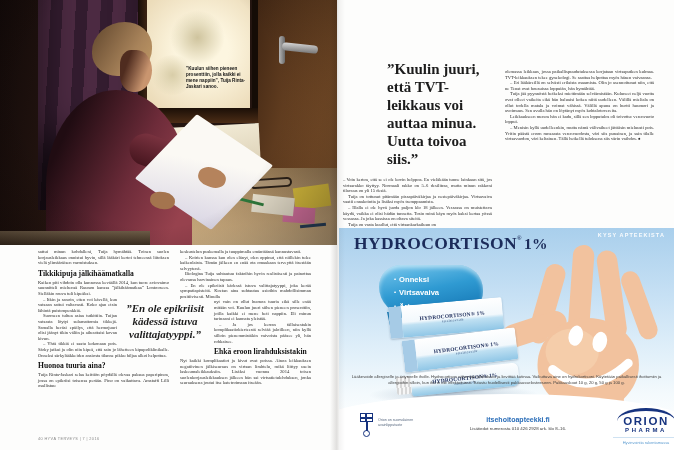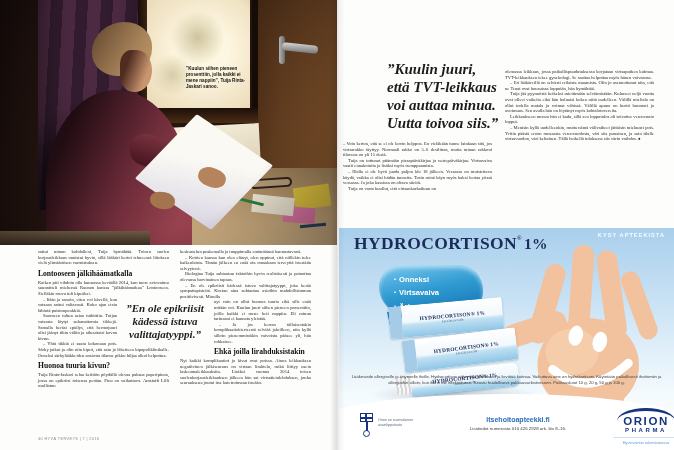--- a/index.html
+++ b/index.html
@@ -69,21 +69,21 @@
                  font-style:italic; font-weight:bold; font-size:11px; line-height:13px; color:#1c1c1c; }
   .page-footer { position:absolute; left:38px; top:437px; font-family:"Liberation Sans",sans-serif;
                  font-size:3.8px; color:#8a8a8a; letter-spacing:.4px; }
 
   
   .page-right { position:absolute; left:337px; top:0; width:337px; height:450px; }
   .top-cols { position:absolute; left:6px; top:58px; width:312px; display:flex; gap:13px; }
   .rcol { width:149px; font-size:4.6px; line-height:5.6px; color:#2b2b2b; text-align:justify; }
   .rcol p { text-indent:5px; }
   .rcol p.noindent { text-indent:0; }
-  .quote-right { margin:2px 16px 9px 44px; width:112px; font-style:italic; font-weight:bold;
+  .quote-right { margin:2px 16px 9px 44px; width:112px; font-weight:bold;
                  font-size:15px; line-height:18px; color:#1c1c1c; text-align:left; text-indent:0; }
   .r2 { padding-top:11px; }
 
   
   .ad { position:absolute; left:2px; top:228px; width:335px; height:222px; overflow:hidden;
         background:linear-gradient(180deg,#a9cfec 0%,#c6e0f4 30%,#e3f1fa 58%,#f4fafd 75%,#ffffff 92%); }
   .ad > div { position:absolute; }
   .ad-kysy  { right:9px; top:4px; font-family:"Liberation Sans",sans-serif; font-size:5.5px;
               letter-spacing:1.1px; color:rgba(255,255,255,.92); font-weight:bold; }
   .ad-title { left:15px; top:5px; color:#1b2b5a; font-weight:bold; letter-spacing:.4px; white-space:nowrap; }
@@ -180,38 +180,38 @@
       <div class="ph-hand1"></div>
       <div class="ph-hand2"></div>
       <div class="ph-bench"></div>
       <div class="ph-vignette"></div>
       <div class="photo-caption">”Kuulun siihen pieneen prosenttiin, jolla kaikki ei mene nappiin”, Tuija Rinta-Jaskari sanoo.</div>
     </div>
 
     <div class="columns">
       <div class="col c1">
         <p class="noindent">sattui minun kohdalleni, Tuija hymähtää. Toinen suolen korjausleikkaus onnistui hyvin, sillä lääkäri kertoi tehneensä liitoksen vielä ylimääräisen varmistuksen.</p>
-        <h3>Lontooseen jälkihäämatkalla</h3>
+        <h3>Tikkikipuja jälkihäämatkalla</h3>
         <p class="noindent">Kaiken piti vihdoin olla kunnossa keväällä 2014, kun tuore aviovaimo suunnitteli miehensä Raunon kanssa ”jälkihäämatkaa” Lontooseen. Sielläkin rouva tuli kipeäksi.</p>
         <div class="cut-r"></div>
         <p>– Itkin ja sanoin, etten voi kävellä, kun vatsaan sattui valtavasti. Koko ajan etsin lähintä puistonpenkkiä.</p>
         <p>Suomeen tultua asiaa tutkittiin. Tuijan vatsasta löytyi sulamattomia tikkejä. Samalla heräsi epäilys, että hermojuuri olisi jäänyt tikin väliin ja aiheuttaisi kovan kivun.</p>
         <p>– Yhtä tikkiä ei saatu kokonaan pois. Särky jatkui ja olin niin kipeä, että sain jo lähetteen kipupoliklinikalle. Onneksi särkylääkkeiden ansiosta tilanne pikku hiljaa alkoi helpottua.</p>
-        <h3>Huonoa tuuria kivun?</h3>
+        <h3>Huonoa tuuria aina?</h3>
         <p class="noindent">Tuija Rinta-Jaskari selaa keittiön pöydällä olevaa paksua paperipinoa, jossa on epikriisi toisensa perään. Pino on vaikuttava. Amstaffi Lilli osallistuu</p>
       </div>
       <div class="col c2">
         <p class="noindent">keskustelun puskemalla ja tuuppimalla emäntäänsä kannustavasti.</p>
         <p>– Koirien kanssa kun olen elänyt, olen oppinut, että niillekin tulee kaikenlaista. Tämän jälkeen en enää ota omaakaan terveyttä itsestään selvyytenä.</p>
         <p>Biologina Tuija suhtautuu faktoihin hyvin realistisesti ja painottaa olevansa harvinainen tapaus.</p>
         <p>– En ole epikriisit kädessä istuva valittajatyyppi, joka kerää sympatiapisteitä. Koetan aina suhtautua asioihin mahdollisimman positiivisesti. Minulla</p>
         <div class="cut-l"></div>
         <p class="noindent">nyt vain on ollut huonoa tuuria eikä sille enää mitään voi. Kuulun juuri siihen pieneen prosenttiin, joilla kaikki ei mene heti nappiin. Eli minun tarinaani ei kannata yleistää.</p>
         <p>– Ja jos kerran tällaisestakin komplikaatiokierteestä selviää jaloilleen, niin kyllä silloin pienemmistäkin vaivoista pääsee yli, hän rohkaisee.</p>
-        <h3>Ehkä joilla lirahduksistakin</h3>
+        <h3>Ehkä eroon lirahduksistakin</h3>
         <p class="noindent">Nyt kaikki komplikaatiot ja kivut ovat poissa. Ainoa leikkauksen negatiivinen jälkiseuraus on virtsan lirahtelu, mikä liittyy usein laskeumaleikkauksiin. Lisäksi vuonna 2014 toisen suolenkorjausleikkauksen jälkeen hän sai virtsatietulehduksen, jonka seurauksena joutui itse katetroimaan itseään.</p>
       </div>
     </div>
 
     <div class="pullquote-left">”En ole epikriisit kädessä istuva valittajatyyppi.”</div>
     <div class="page-footer">40 HYVÄ TERVEYS | 7 | 2016</div>
   </section>
 
   <section class="page-right">
 

